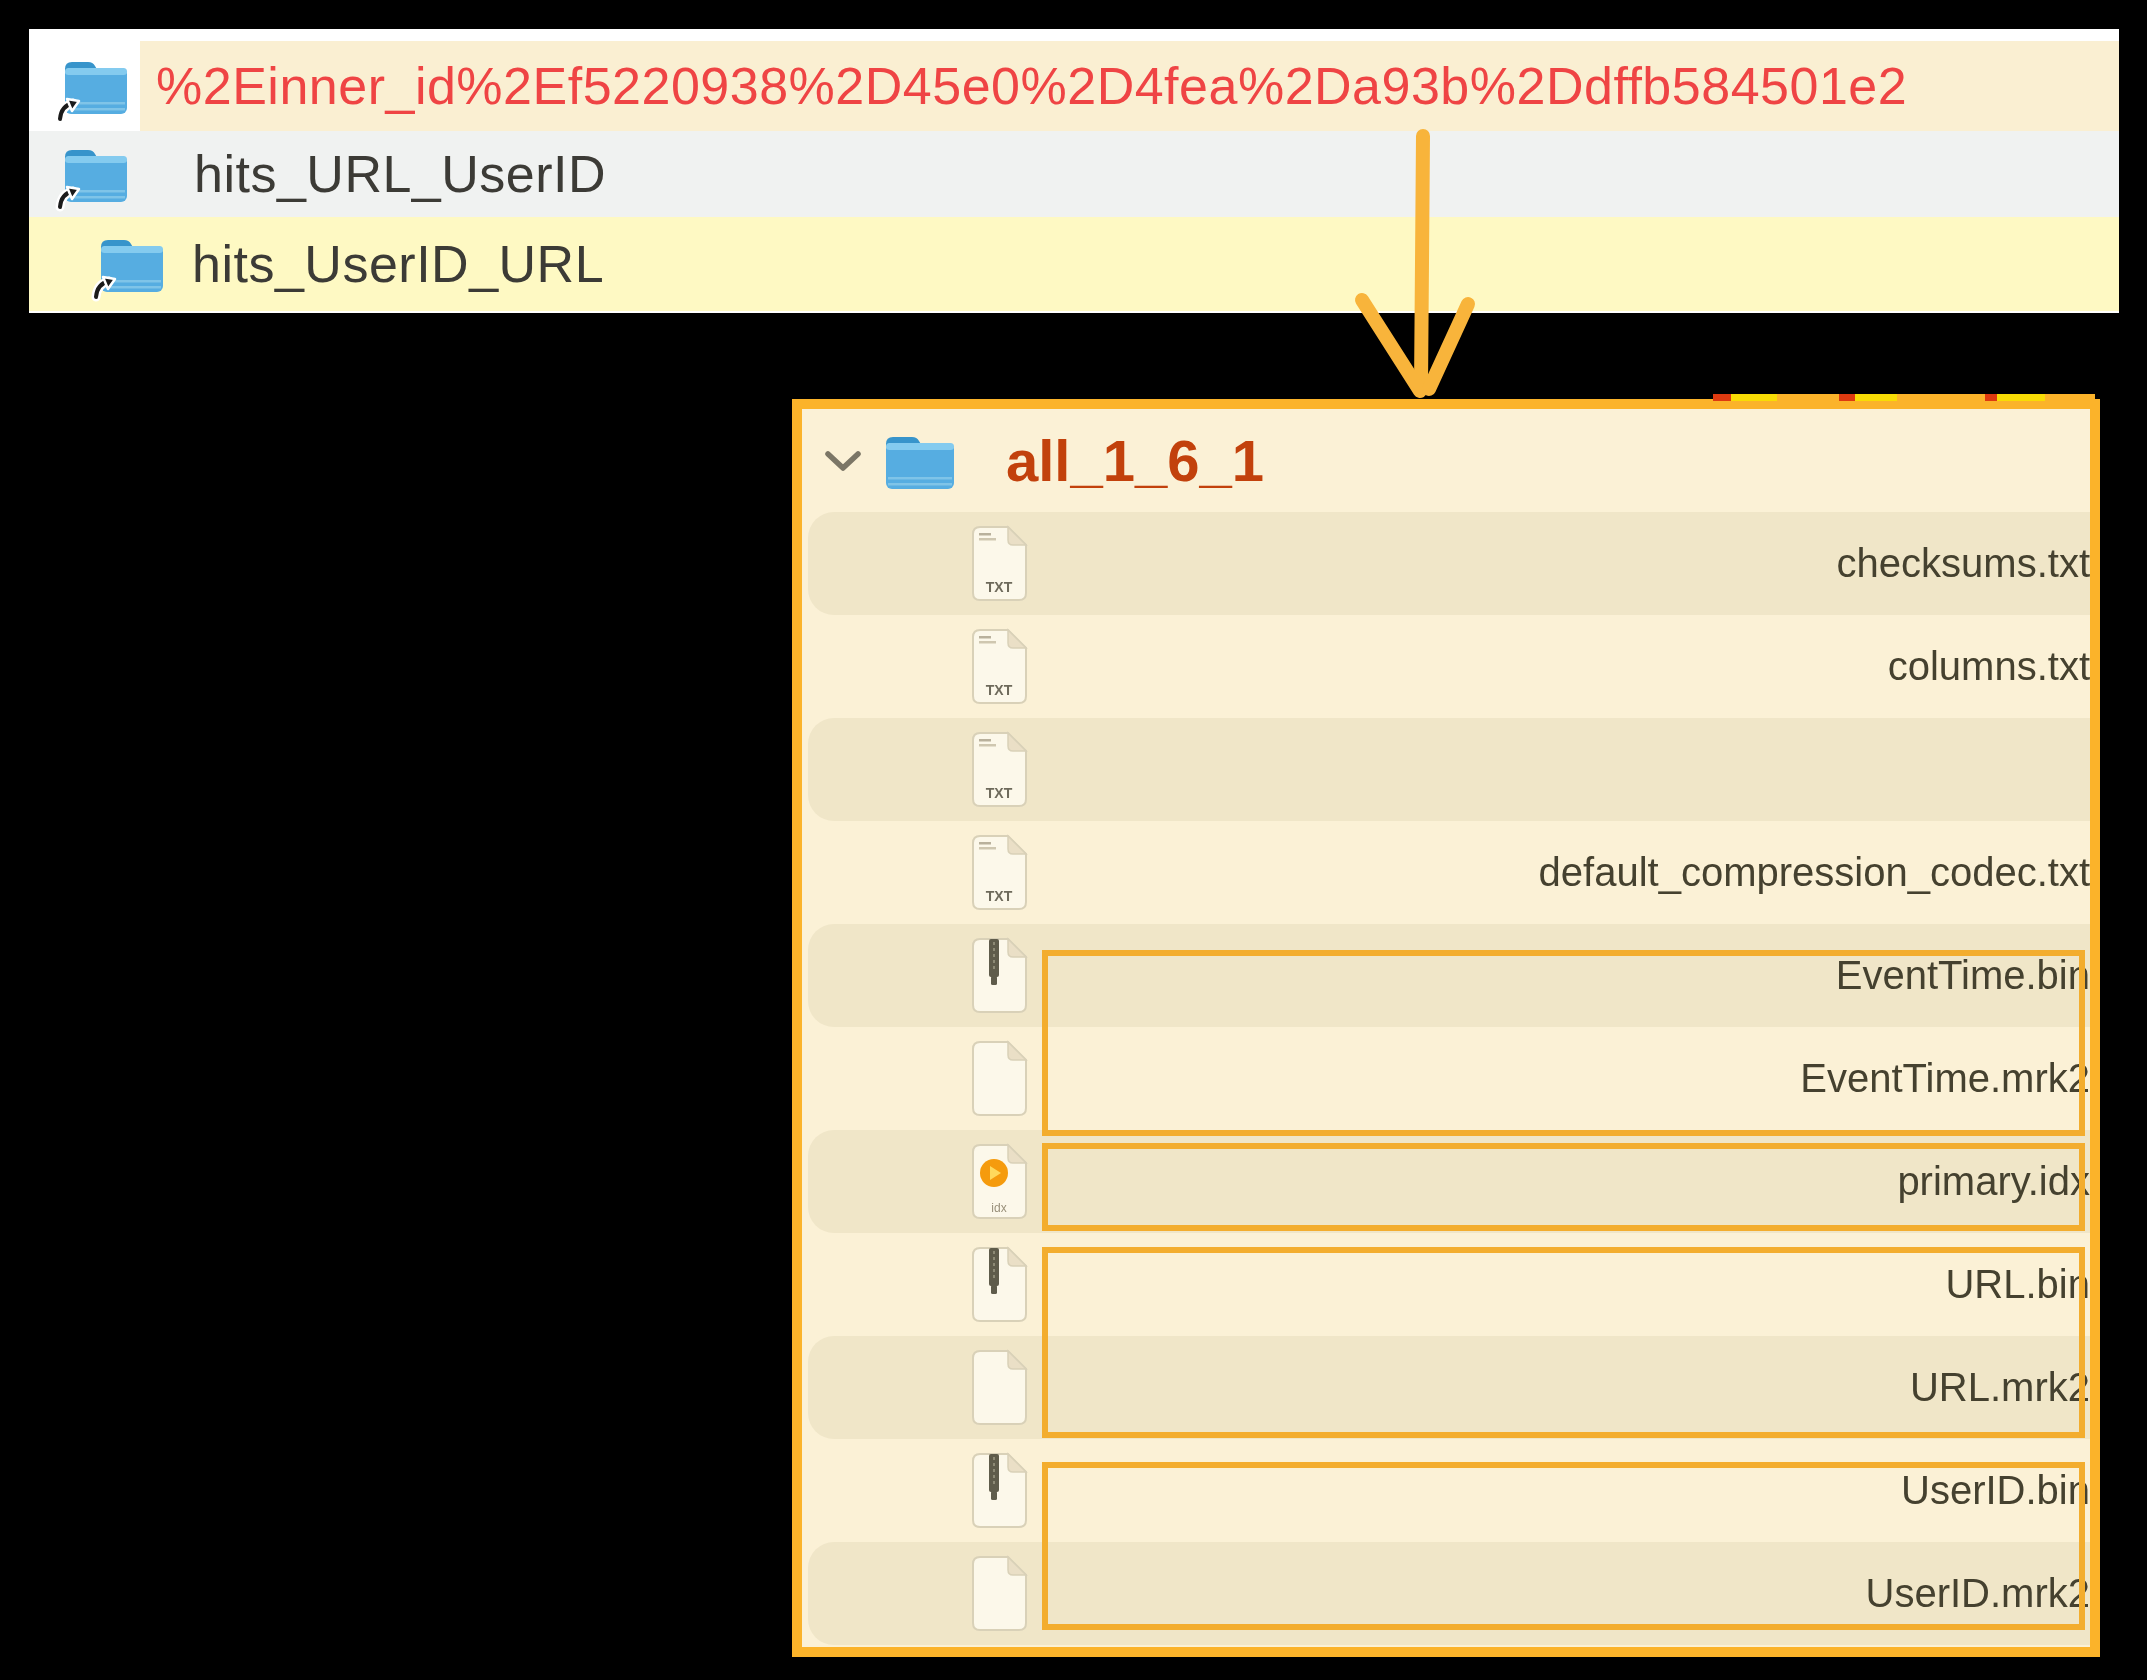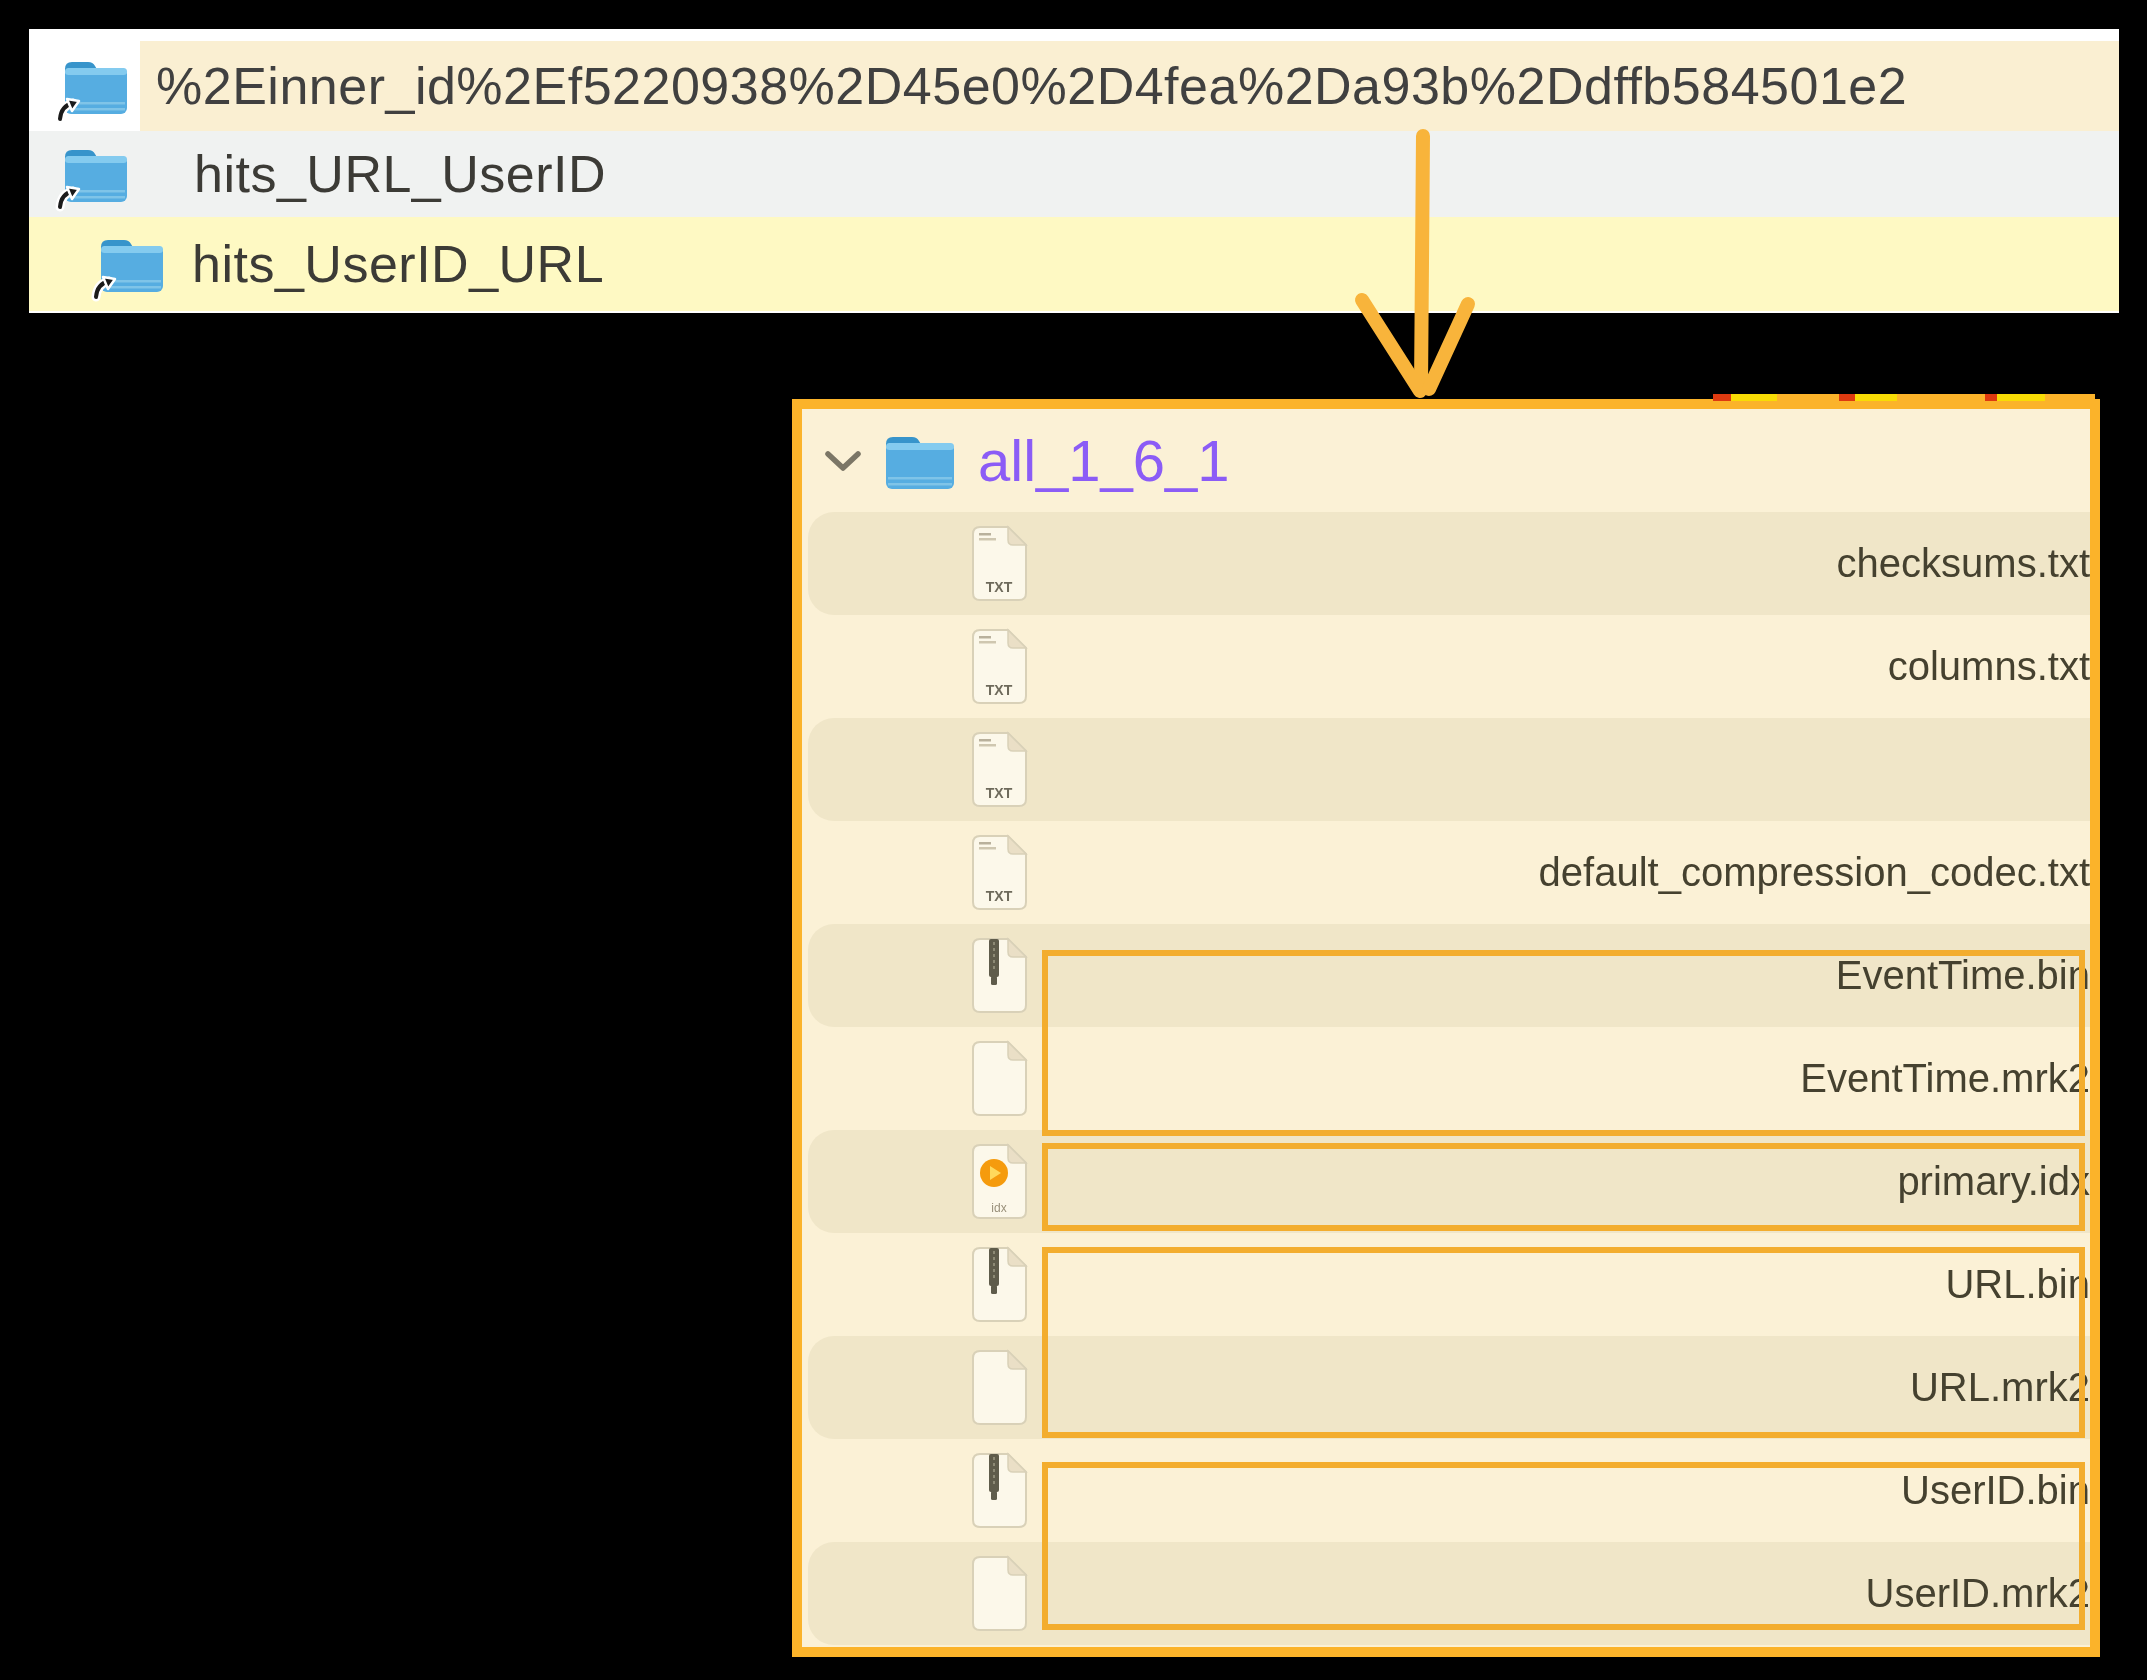--- a/index.html
+++ b/index.html
@@ -11,42 +11,42 @@
   .frow{position:relative;height:90px;display:flex;align-items:center;}
   .frow.r1{margin-top:12px;}
   .frow.r2{height:86px;background:#F0F2F1;gap:38px;}
   .frow.r3{height:94px;background:#fef9c3;padding-left:36px;}
   .hl-band{position:absolute;left:111px;top:0;right:0;bottom:0;background:#FAEFD2;}
   .ficon{position:relative;flex:none;margin-left:33px;width:66px;height:62px;}
   .ficon svg{display:block;}
   .alias-badge{position:absolute;left:-8px;bottom:-7px;width:30px;height:30px;}
   .fname{position:relative;margin-left:28px;font-size:52px;letter-spacing:.5px;
          color:#3C3B36;white-space:nowrap;}
-  .frow.r1 .fname{color:#404040;}
+  .frow.r1 .fname{color:#ef4444;}
 
   
   .arrow-overlay{position:absolute;left:0;top:0;width:2147px;height:1680px;pointer-events:none;z-index:9;}
   .strip{position:absolute;left:1713px;top:394px;height:7px;display:flex;z-index:3;}
   .strip span{display:block;height:100%;}
   .seg-red{background:#DE3A10;}
   .seg-yel{background:#F8DC05;}
   .seg-org{background:#FBB32A;}
 
   
   .tree{position:absolute;left:792px;top:399px;width:1308px;height:1258px;box-sizing:border-box;
         background:#FBF1D6;border:10px solid #FBB32A;}
   .tree-inner{position:relative;width:100%;height:100%;}
   .trow{position:relative;height:103px;display:flex;align-items:center;}
   .trow.shaded::before{content:"";position:absolute;left:6px;right:0;top:0;bottom:0;
         background:#F0E6C8;border-radius:26px 0 0 26px;}
   .trow > *{position:relative;}
   .folder-row{padding-left:20px;}
   .chev{flex:none;width:42px;height:28px;}
   .dir-icon{flex:none;margin-left:18px;width:76px;height:64px;}
-  .dir-label{margin-left:20px;font-size:58px;color:#8b5cf6;white-space:nowrap;}
+  .dir-label{margin-left:48px;font-size:58px;color:#c2410c;white-space:nowrap;font-weight:bold;}
   .file-row{padding-left:166px;justify-content:space-between;}
   .doc{flex:none;width:64px;height:80px;}
   .file-label{margin-left:44px;font-size:40px;color:#45412F;white-space:nowrap;}
 
   
   .abox{position:absolute;left:240px;width:1043px;box-sizing:border-box;
         border:6px solid #F3AD2E;z-index:5;pointer-events:none;}
   .abox.b-et {top:541px;height:186px;}
   .abox.b-idx{top:734px;height:88px;}
   .abox.b-url{top:838px;height:191px;}

